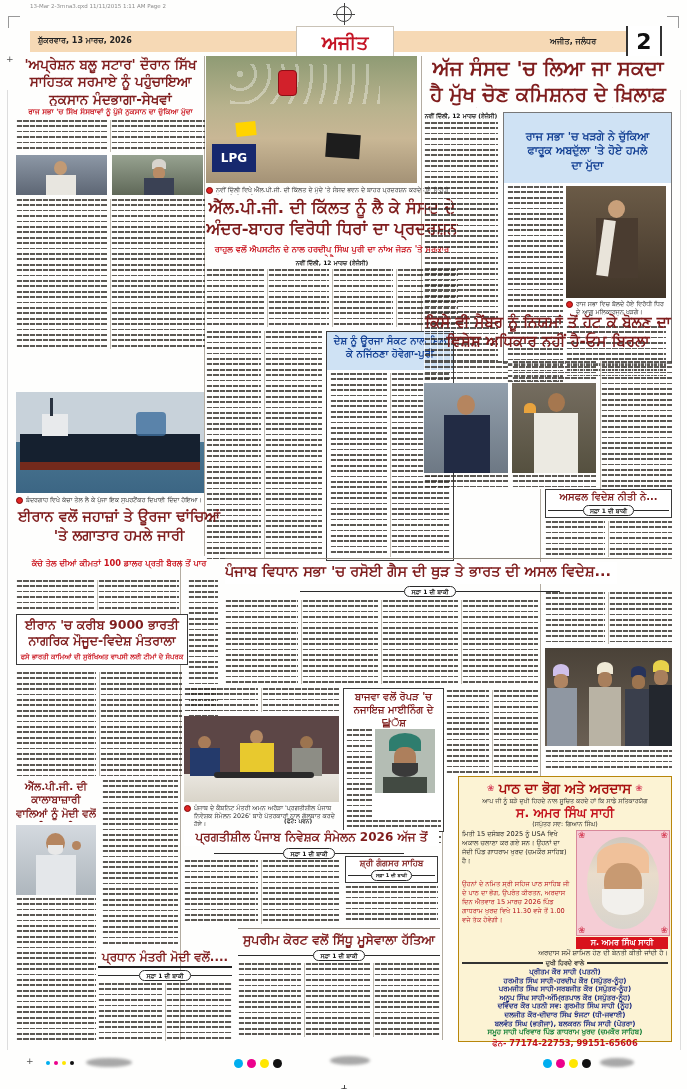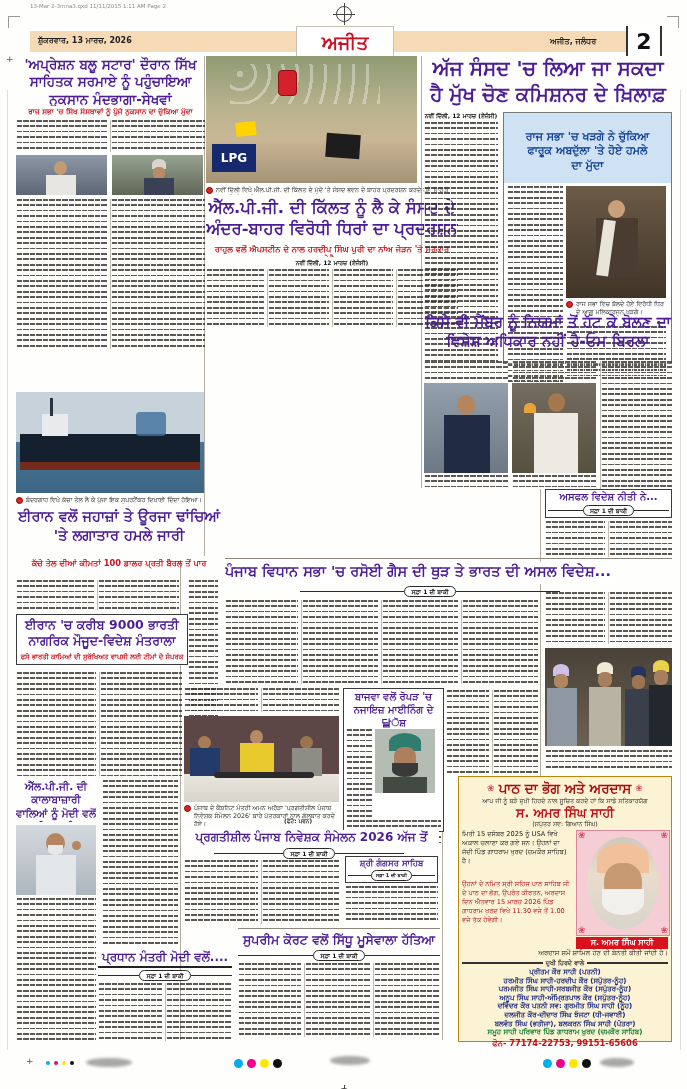--- a/index.html
+++ b/index.html
@@ -1,19 +1,19 @@
 <!DOCTYPE html>
 <html><head>
 <meta charset="utf-8">
 <style>
   html,body{margin:0;padding:0;background:#e8e8e4;}
   body{font-family:"DejaVu Sans",sans-serif;}
   #paper{position:relative;width:687px;height:1089px;background:#fefefd;overflow:hidden;}
   .abs{position:absolute;}
-  .hl{font-weight:bold;color:#4c1d95;text-align:center;overflow:hidden;line-height:1.28;}
+  .hl{font-weight:bold;color:#7f1d1d;text-align:center;overflow:hidden;line-height:1.28;}
   .sub{color:#c9131c;font-weight:bold;text-align:center;overflow:hidden;line-height:1.2;}
   .fx{background-image:
       repeating-linear-gradient(to right, rgba(255,255,255,.92) 0 1px, transparent 1px 6px, rgba(255,255,255,.92) 6px 7px, transparent 7px 13px),
       repeating-linear-gradient(to bottom, #39352f 0 1.7px, transparent 1.7px 5.4px);
       opacity:.82;}
   .cols{display:flex;}
   .cols>div{flex:1;}
   .cols>div+div{border-left:1px solid #b6afa4;margin-left:3px;padding-left:3px;}
   .ph{overflow:hidden;background:#999;}
   .ph>div{position:absolute;}
@@ -107,20 +107,33 @@
   <div class="abs" style="left:206px;top:197px;width:252px;">
     <div class="hl" style="font-size:16.5px;height:46px;">ਐੱਲ.ਪੀ.ਜੀ. ਦੀ ਕਿੱਲਤ ਨੂੰ ਲੈ ਕੇ ਸੰਸਦ ਦੇ ਅੰਦਰ-ਬਾਹਰ ਵਿਰੋਧੀ ਧਿਰਾਂ ਦਾ ਪ੍ਰਦਰਸ਼ਨ</div>
     <div class="sub" style="font-size:8.3px;height:12px;margin:2px 0;">ਰਾਹੁਲ ਵਲੋਂ ਐਪਸਟੀਨ ਦੇ ਨਾਲ ਹਰਦੀਪ ਸਿੰਘ ਪੁਰੀ ਦਾ ਨਾਂਅ ਜੋੜਨ 'ਤੇ ਸਰਕਾਰ ਬੇਚੈਨ</div>
     <div class="dl">ਨਵੀਂ ਦਿੱਲੀ, 12 ਮਾਰਚ (ਏਜੰਸੀ)</div>
     <div class="cols" style="height:58px;margin-top:2px;">
       <div class="fx"></div>
         <div class="fx"></div>
         <div class="fx"></div>
         <div class="fx"></div>
     </div>
+    <div style="display:flex;margin-top:4px;gap:4px;">
+      <div style="width:116px;" class="cols">
+          <div class="fx" style="height:228px;"></div>
+          <div class="fx" style="height:228px;"></div>
+        </div>
+      <div class="box" style="width:126px;height:228px;">
+        <div class="bluehd" style="font-size:10px;height:34px;padding:2px;">ਦੇਸ਼ ਨੂੰ ਊਰਜਾ ਸੰਕਟ ਨਾਲ ਮਿਲ ਕੇ ਨਜਿੱਠਣਾ ਹੋਵੇਗਾ-ਪੁਰੀ</div>
+        <div class="cols" style="height:184px;margin:3px;">
+            <div class="fx"></div>
+            <div class="fx"></div>
+          </div>
+      </div>
+    </div>
   </div>
 
   <div class="abs" style="left:424px;top:56px;width:248px;">
     <div class="hl" style="font-size:20px;height:52px;">ਅੱਜ ਸੰਸਦ 'ਚ ਲਿਆ ਜਾ ਸਕਦਾ ਹੈ ਮੁੱਖ ਚੋਣ ਕਮਿਸ਼ਨਰ ਦੇ ਖ਼ਿਲਾਫ਼ ਮਹਾਂਦੋਸ਼ ਪ੍ਰਸਤਾਵ ਦਾ ਨੋਟਿਸ</div>
     <div style="display:flex;gap:5px;margin-top:4px;">
       <div style="width:74px;">
         <div class="dl">ਨਵੀਂ ਦਿੱਲੀ, 12 ਮਾਰਚ (ਏਜੰਸੀ)</div>
         <div class="fx" style="height:242px;margin-top:2px;"></div>
       </div>
       <div class="box" style="width:167px;height:250px;border-color:#777;">

